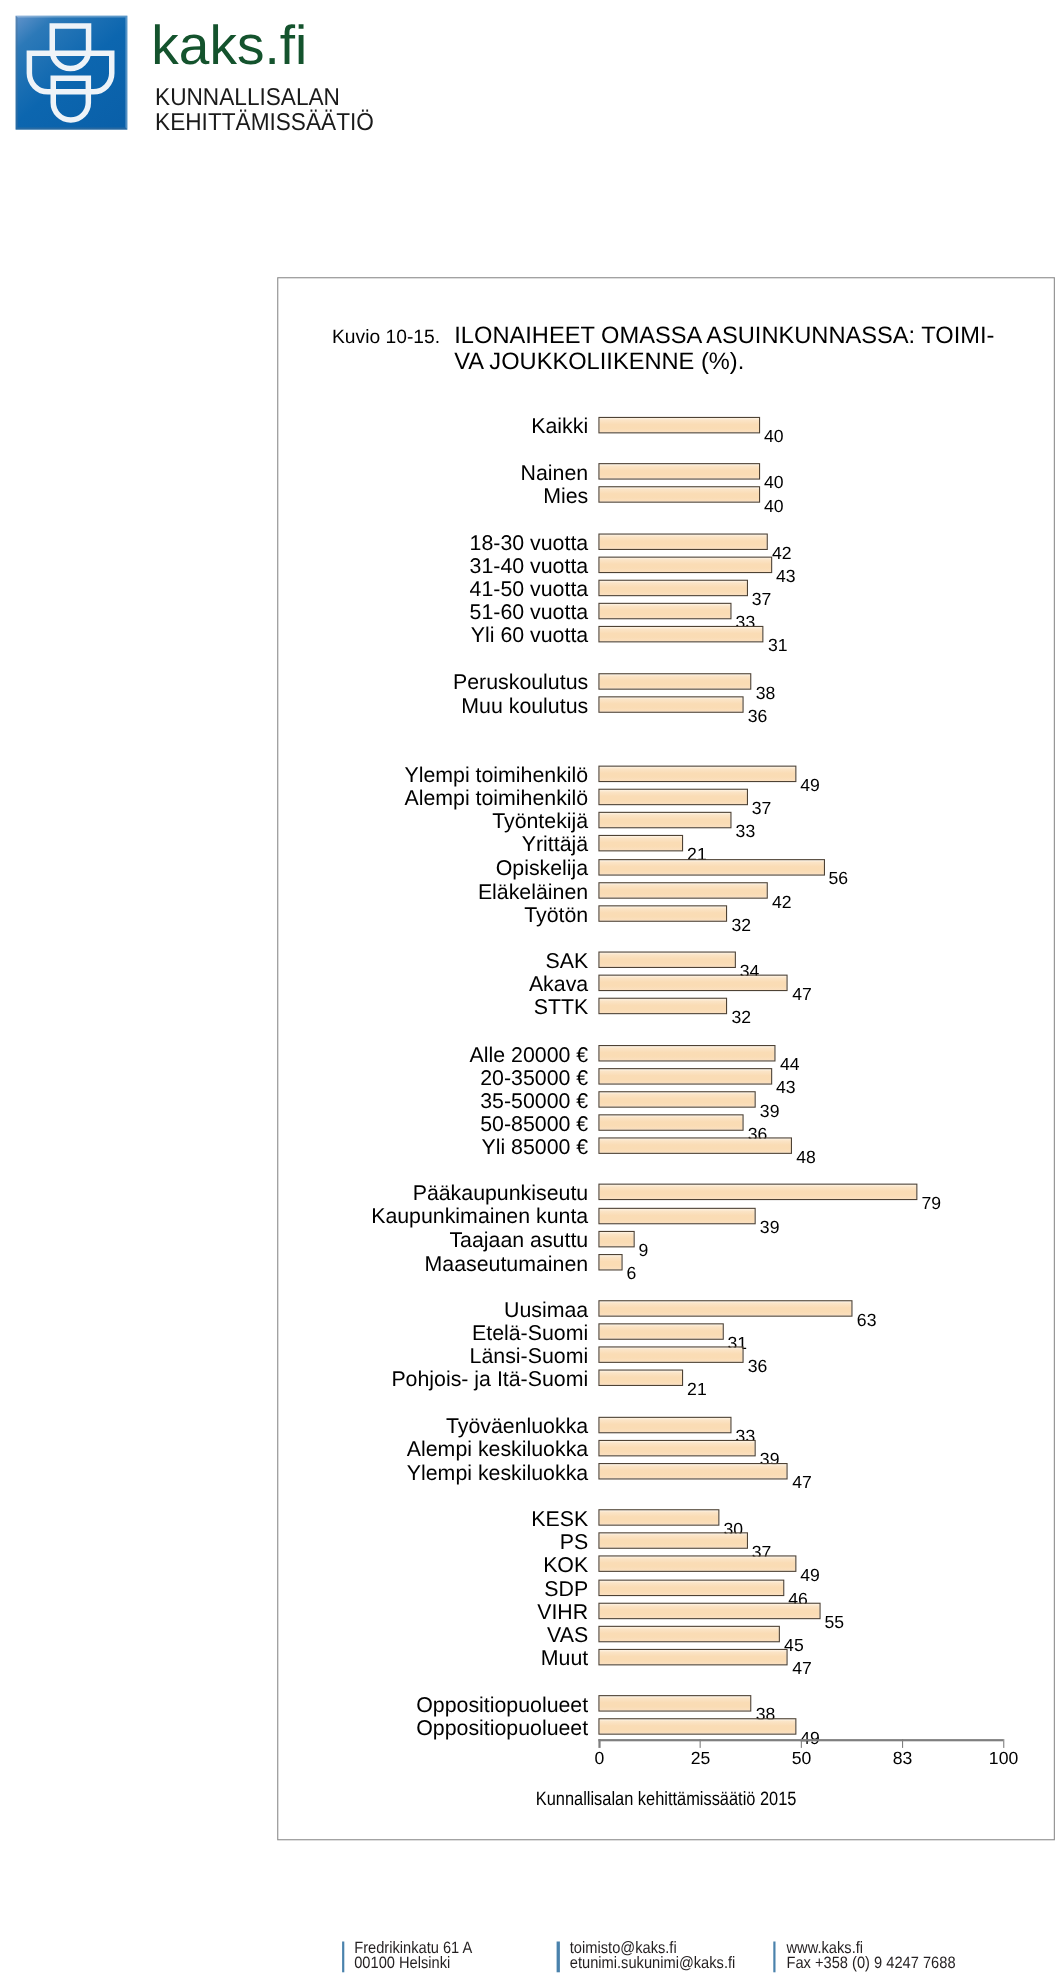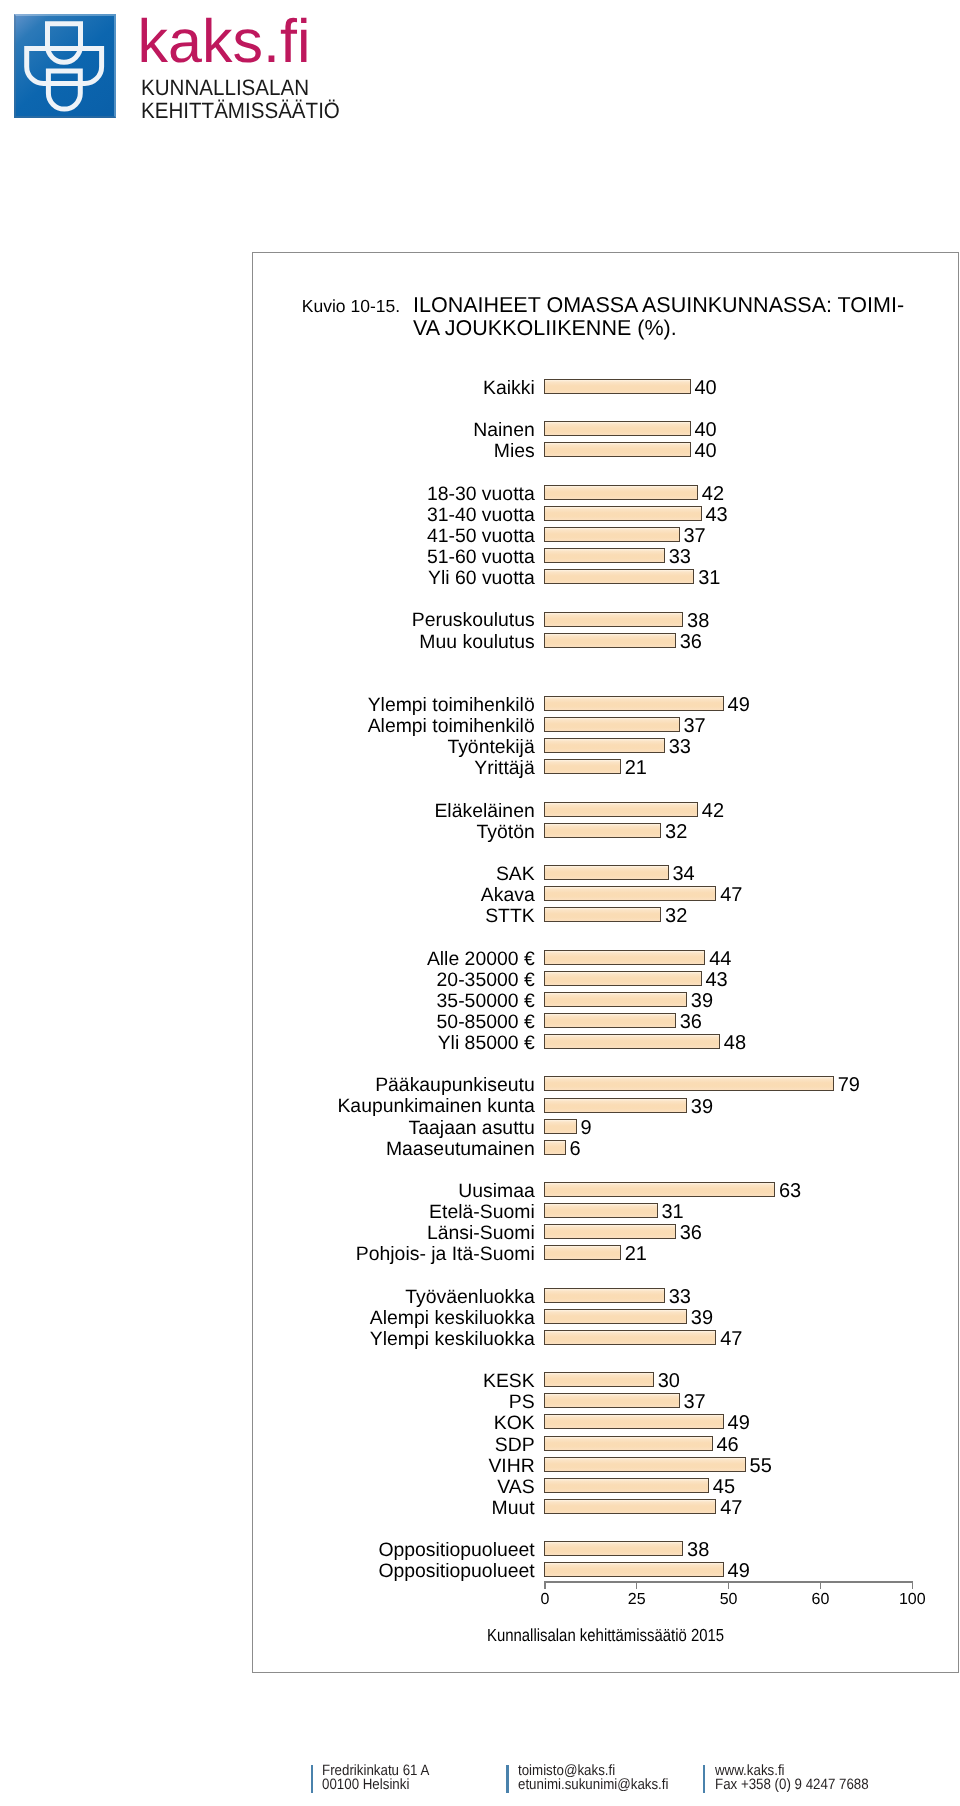--- a/index.html
+++ b/index.html
@@ -5,42 +5,42 @@
 <style>
   html,body{margin:0;padding:0;background:#ffffff;}
   body{width:960px;height:1806px;position:relative;overflow:hidden;
        font-family:"Liberation Sans",sans-serif;color:#000;
        -webkit-font-smoothing:antialiased;text-rendering:geometricPrecision;}
   .abs{position:absolute;}
   .cond{transform-origin:0 0;}
 
   
   #logo-mark{left:13.5px;top:14.2px;width:102px;height:104px;}
-  #brand-text{left:137.6px;top:4.1px;font-size:61px;line-height:74px;
-      color:#be185d;white-space:nowrap;}
+  #brand-text{left:137.6px;top:4.1px;font-size:50px;line-height:74px;
+      color:#14532d;white-space:nowrap;}
   #brand-sub1{left:141.05px;top:76.7px;font-size:22.2px;line-height:22.2px;
       color:#1A1A1A;white-space:nowrap;transform:scaleX(0.927);}
   #brand-sub2{left:141.05px;top:99.9px;font-size:22.2px;line-height:22.2px;
       color:#1A1A1A;white-space:nowrap;transform:scaleX(0.927);}
 
   
   #figure-box{left:252px;top:251.5px;width:706.5px;height:1421.5px;
       border:1.2px solid #8c8c8c;background:#fff;box-sizing:border-box;}
 
   #fig-number{left:301.8px;top:297.9px;font-size:17.5px;line-height:17.5px;white-space:nowrap;}
   #fig-title{left:413px;top:294.2px;font-size:21.5px;line-height:22.6px;white-space:pre;}
 
   .bar-row{position:absolute;left:0;width:960px;height:14.2px;}
   .cat-label{position:absolute;right:425.3px;top:-0.1px;
       font-size:19.4px;line-height:19.4px;white-space:nowrap;text-align:right;}
   .bar{position:absolute;left:543.8px;top:0;height:15px;box-sizing:border-box;
       background:linear-gradient(180deg,#fdf3e4 0%,#fbe4c6 16%,#fadcb5 45%,#fadcb4 72%,#fbe0c0 100%);
       border:1.1px solid #4e4234;}
-  .val-label{position:absolute;top:1px;
-      font-size:20px;line-height:16px;white-space:nowrap;}
+  .val-label{position:absolute;top:11px;
+      font-size:16px;line-height:16px;white-space:nowrap;}
 
   #axis-line{left:544.2px;top:1581.2px;width:367.4px;height:1.4px;background:#7f7f7f;}
   .tick{position:absolute;top:1581.2px;width:1.4px;height:7.6px;background:#7f7f7f;}
   .tick-label{position:absolute;top:1591.9px;font-size:16px;line-height:16px;
       transform:translateX(-50%);white-space:nowrap;}
   #fig-source{left:486.7px;top:1626.6px;font-size:17.5px;line-height:17.5px;
       white-space:nowrap;transform:scaleX(0.852);}
 
   
   .f-col{position:absolute;font-size:15px;line-height:14.3px;color:#231f20;
@@ -143,20 +143,25 @@
   <div class="bar-row" style="top:738.31px">
     <div class="cat-label">Työntekijä</div>
     <div class="bar" style="width:121.24px"></div>
     <div class="val-label" style="left:668.74px">33</div>
   </div>
   <div class="bar-row" style="top:759.44px">
     <div class="cat-label">Yrittäjä</div>
     <div class="bar" style="width:77.15px"></div>
     <div class="val-label" style="left:624.65px">21</div>
   </div>
+  <div class="bar-row" style="top:780.57px">
+    <div class="cat-label">Opiskelija</div>
+    <div class="bar" style="width:205.74px"></div>
+    <div class="val-label" style="left:753.24px">56</div>
+  </div>
   <div class="bar-row" style="top:801.70px">
     <div class="cat-label">Eläkeläinen</div>
     <div class="bar" style="width:154.31px"></div>
     <div class="val-label" style="left:701.81px">42</div>
   </div>
   <div class="bar-row" style="top:822.83px">
     <div class="cat-label">Työtön</div>
     <div class="bar" style="width:117.57px"></div>
     <div class="val-label" style="left:665.07px">32</div>
   </div>
@@ -301,21 +306,21 @@
     <div class="val-label" style="left:727.53px">49</div>
   </div>
   <div class="abs" id="axis-line"></div>
   <div class="tick" style="left:544.20px"></div>
   <div class="tick-label" style="left:544.90px">0</div>
   <div class="tick" style="left:636.05px"></div>
   <div class="tick-label" style="left:636.75px">25</div>
   <div class="tick" style="left:727.90px"></div>
   <div class="tick-label" style="left:728.60px">50</div>
   <div class="tick" style="left:819.75px"></div>
-  <div class="tick-label" style="left:820.45px">60</div>
+  <div class="tick-label" style="left:820.45px">83</div>
   <div class="tick" style="left:911.60px"></div>
   <div class="tick-label" style="left:912.30px">100</div>
 </div>
 <div class="abs cond" id="fig-source">Kunnallisalan kehittämissäätiö 2015</div>
 <div class="abs" id="footer" style="left:0;top:0;width:960px;height:1806px">
   <div class="f-bar" style="left:310.6px;top:1764.5px"></div>
   <div class="abs cond f-col" style="left:322.4px;top:1763.9px">
       <div>Fredrikinkatu 61 A</div>
       <div>00100 Helsinki</div>
     </div>

